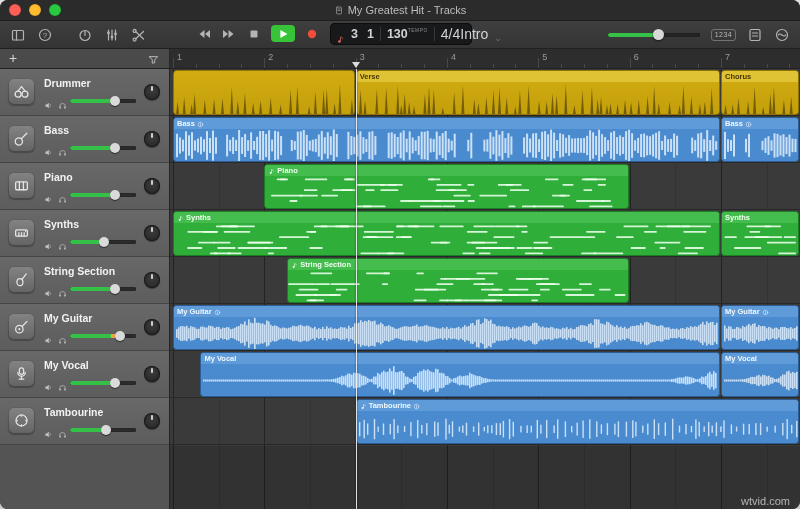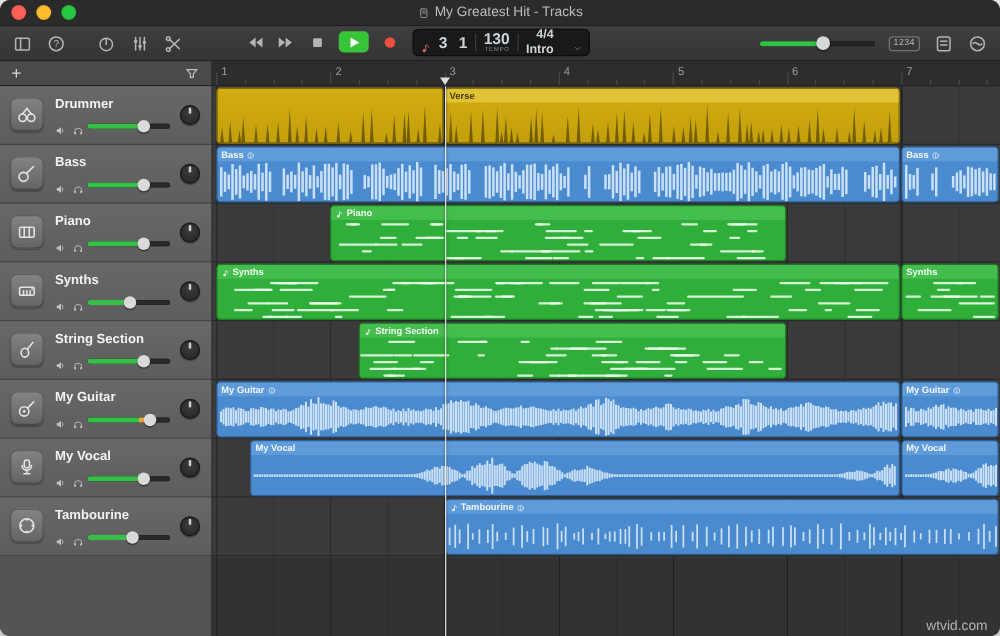--- a/index.html
+++ b/index.html
@@ -19,23 +19,23 @@
   .tb-left{display:flex;gap:11px;align-items:center}
   .tb-left .gap{margin-left:13px}
   .transport{position:absolute;left:196px;top:5px;display:flex;gap:9px;align-items:center}
   .playbtn{width:24px;height:17px;background:#38c438;border-radius:4px;color:#fff;padding:1.5px 4px;box-sizing:border-box;margin-top:-1px}
   .recbtn{color:#ef4e3e}
   .lcd{position:absolute;left:330px;top:2px;width:142px;height:22px;background:#18191a;border-radius:5px;display:flex;align-items:center;padding:0 6px;box-sizing:border-box;gap:6px;box-shadow:inset 0 0 0 1px #0c0c0c;}
   .lcd-note{width:9px;height:9px;color:#e06c60;flex:none}
   .lcd-beats{display:flex;gap:9px;}
   .lcd-big{font-size:12.5px;color:#d0d3d5;font-weight:bold;line-height:1}
   .lcd-sep{width:1px;height:14px;background:#36383a;flex:none}
-  .lcd-col{display:flex;flex-direction:column;align-items:flex-end;line-height:1}
+  .lcd-col{display:flex;flex-direction:row;align-items:flex-start;line-height:1}
   .lcd-sub{font-size:4.8px;color:#8a8e92;letter-spacing:.6px;margin-top:1.5px}
-  .lcd-mid{font-size:10px;color:#d0d3d5;font-weight:bold;line-height:1.2}
+  .lcd-mid{font-size:14px;color:#d0d3d5;font-weight:normal;line-height:1.2}
   .lcd-chev{width:8px;height:8px;color:#8a8e92;margin-left:auto;flex:none}
   .tb-right{position:absolute;right:10px;top:0;height:27px;display:flex;align-items:center;gap:11px}
   .mvol{width:92px;height:4px;background:#242424;border-radius:2px;position:relative;box-shadow:inset 0 0 1px #000}
   .mvol-fill{position:absolute;left:0;top:0;height:100%;border-radius:2px;background:#35c148}
   .mvol-knob{position:absolute;top:-3.5px;width:11px;height:11px;border-radius:50%;background:#d8d8d8;box-shadow:0 1px 2px rgba(0,0,0,.55)}
   .countin{font-size:7px;color:#b8b8b8;border:1px solid #737373;border-radius:3px;padding:1.5px 3px;letter-spacing:.4px;line-height:1}
 
   
   .subbar{height:19px;display:flex;background:#2e2e2e;border-bottom:1px solid #222;}
   .header-ctl{width:170px;background:#4a4a4a;border-right:1px solid #272727;position:relative;box-sizing:border-box;flex:none}
@@ -543,20 +543,37 @@
               <path d="M289.0,33 L290.6,14.3 L292.2,33 Z"></path>
               <path d="M295.6,33 L297.2,3.9 L298.8,33 Z"></path>
               <path d="M300.2,33 L301.8,20.8 L303.4,33 Z"></path>
               <path d="M311.0,33 L312.6,20.1 L314.2,33 Z"></path>
               <path d="M321.0,33 L322.6,22.9 L324.2,33 Z"></path>
               <path d="M324.8,33 L326.4,3.6 L328.0,33 Z"></path>
               <path d="M332.8,33 L334.4,14.5 L336.0,33 Z"></path>
               <path d="M341.3,33 L342.9,22.1 L344.5,33 Z"></path>
               <path d="M346.2,33 L347.8,19.7 L349.4,33 Z"></path>
               <path d="M353.1,33 L354.7,6.3 L356.3,33 Z"></path>
+            </svg>
+          </div>
+          <div class="region c-yellow" style="left: 550.98px; width: 78.0005px;">
+            <div class="rhead">
+              <span>Chorus</span>
+            </div>
+            <svg class="rwave" width="76.00045000000001" height="33" viewBox="0 0 76.00045000000001 33" preserveAspectRatio="none">
+              <path d="M2.0,33 L3.6,22.4 L5.2,33 Z"></path>
+              <path d="M9.1,33 L10.7,22.5 L12.3,33 Z"></path>
+              <path d="M14.9,33 L16.5,15.9 L18.1,33 Z"></path>
+              <path d="M24.5,33 L26.1,19.3 L27.7,33 Z"></path>
+              <path d="M31.0,33 L32.6,4.1 L34.2,33 Z"></path>
+              <path d="M39.6,33 L41.2,25.0 L42.8,33 Z"></path>
+              <path d="M46.8,33 L48.4,11.8 L50.0,33 Z"></path>
+              <path d="M50.3,33 L51.9,5.1 L53.5,33 Z"></path>
+              <path d="M60.3,33 L61.9,17.4 L63.5,33 Z"></path>
+              <path d="M67.6,33 L69.2,14.2 L70.8,33 Z"></path>
             </svg>
           </div>
         </div>
         <div class="lane-row">
           <div class="region c-blue" style="left: 3px; width: 546.98px;">
             <div class="rhead">
               <span>Bass</span>
               <span class="ric"><svg viewBox="0 0 16 16" width="100%" height="100%" fill="none" stroke="currentColor" stroke-width="1.2" stroke-linecap="round" stroke-linejoin="round">
                   <circle cx="8" cy="8" r="5.2"></circle>
                   <line x1="8" y1="7.2" x2="8" y2="11"></line>

